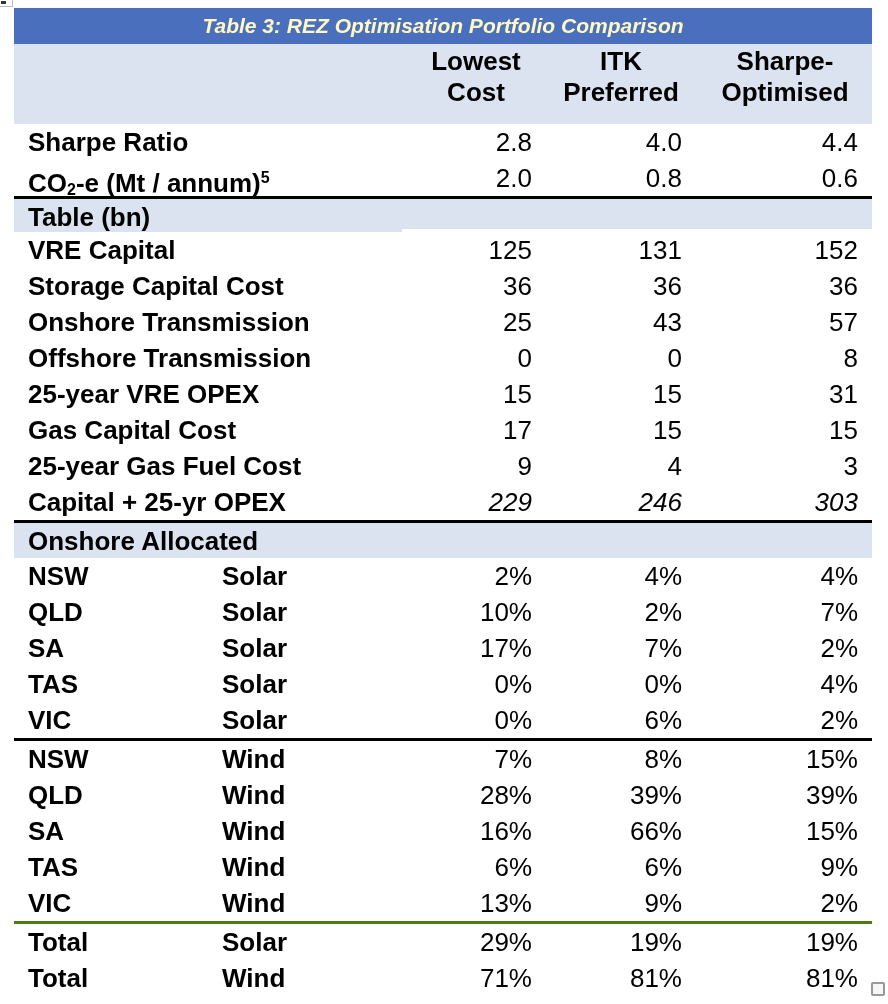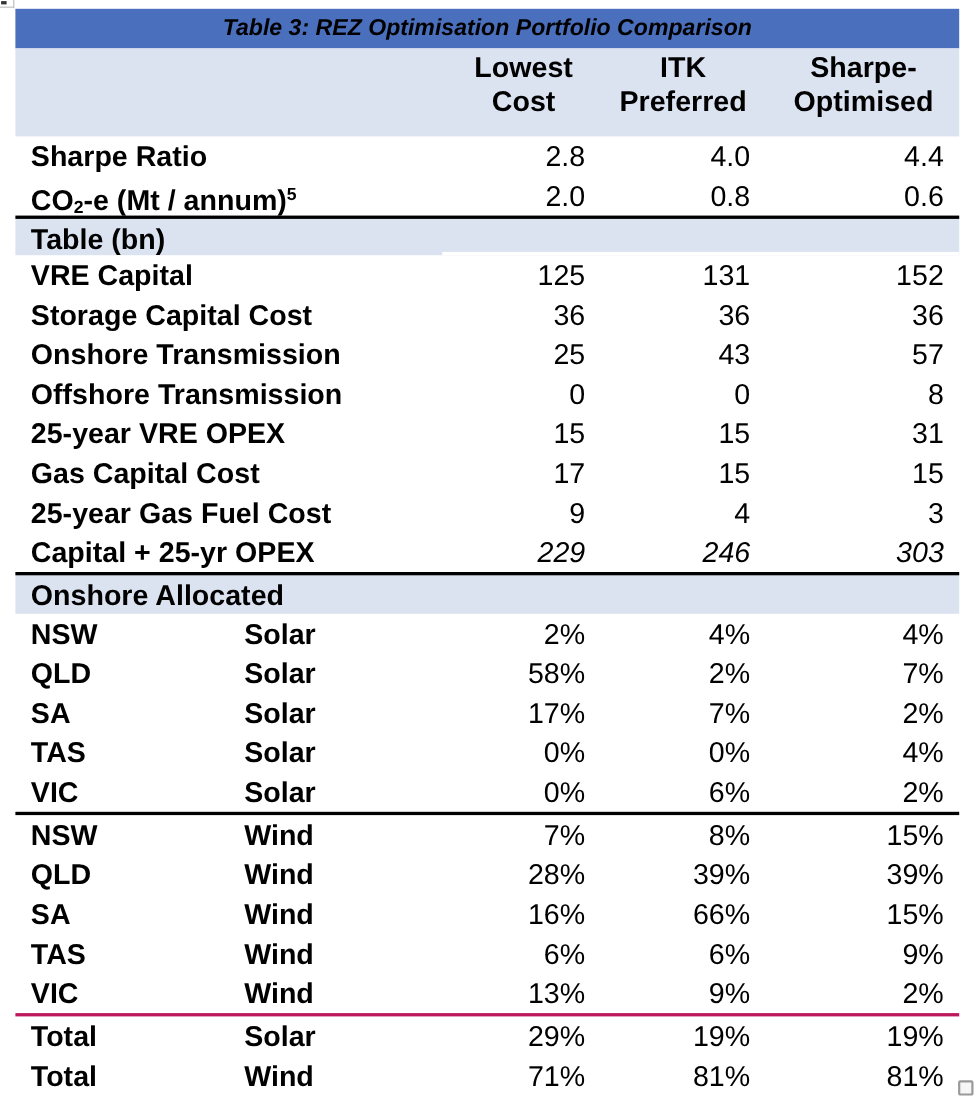--- a/index.html
+++ b/index.html
@@ -2,21 +2,21 @@
 <html><head>
 <meta charset="utf-8">
 <style>
   html, body { margin:0; padding:0; background:#ffffff; }
   body { width:888px; height:1004px; position:relative; overflow:hidden;
          font-family:"Liberation Sans", sans-serif; color:#000; }
   .corner-mark { position:absolute; left:0; top:0; width:12px; height:6px;
          background:#ffffff; border-right:1px solid #bbb; border-bottom:1px solid #bbb; }
   .corner-mark::after { content:""; position:absolute; left:1px; top:1px; width:5px; height:3px; background:#333; }
   .tbl { position:absolute; left:14px; top:8px; width:858px; }
-  .title-band { height:36px; background:#4a6fbd; color:#000000; font-weight:bold; font-style:italic;
+  .title-band { height:36px; background:#4a6fbd; color:#fef9c3; font-weight:bold; font-style:italic;
          font-size:21px; text-align:center; line-height:36px; }
   .head-band { height:80px; background:#dbe2f0; position:relative; }
   .hcol { position:absolute; top:2px; font-weight:bold; font-size:26px; line-height:31px; text-align:center; }
   .row { position:relative; height:36px; font-size:26px; line-height:36px; }
   .row.band { background:#dbe2f0; }
   .row.rule-top { border-top:3px solid #000; }
   .lbl { position:absolute; left:14px; font-weight:bold; white-space:nowrap; }
   .lbl2 { position:absolute; left:208px; font-weight:bold; }
   .v { position:absolute; text-align:right; width:120px; }
   .v1 { right:340px; } .v2 { right:190px; } .v3 { right:14px; }
@@ -125,21 +125,21 @@
       <div class="row">
         <span class="lbl">NSW</span>
         <span class="lbl2">Solar</span>
         <span class="v v1">2%</span>
         <span class="v v2">4%</span>
         <span class="v v3">4%</span>
       </div>
       <div class="row">
         <span class="lbl">QLD</span>
         <span class="lbl2">Solar</span>
-        <span class="v v1">58%</span>
+        <span class="v v1">10%</span>
         <span class="v v2">2%</span>
         <span class="v v3">7%</span>
       </div>
       <div class="row">
         <span class="lbl">SA</span>
         <span class="lbl2">Solar</span>
         <span class="v v1">17%</span>
         <span class="v v2">7%</span>
         <span class="v v3">2%</span>
       </div>
@@ -188,21 +188,21 @@
         <span class="v v3">9%</span>
       </div>
       <div class="row">
         <span class="lbl">VIC</span>
         <span class="lbl2">Wind</span>
         <span class="v v1">13%</span>
         <span class="v v2">9%</span>
         <span class="v v3">2%</span>
       </div>
     </div>
-  <div id="total-rows" style="border-top:3px solid #be185d;">
+  <div id="total-rows" style="border-top:3px solid #4d7c0f;">
       <div class="row">
         <span class="lbl">Total</span>
         <span class="lbl2">Solar</span>
         <span class="v v1">29%</span>
         <span class="v v2">19%</span>
         <span class="v v3">19%</span>
       </div>
       <div class="row">
         <span class="lbl">Total</span>
         <span class="lbl2">Wind</span>

